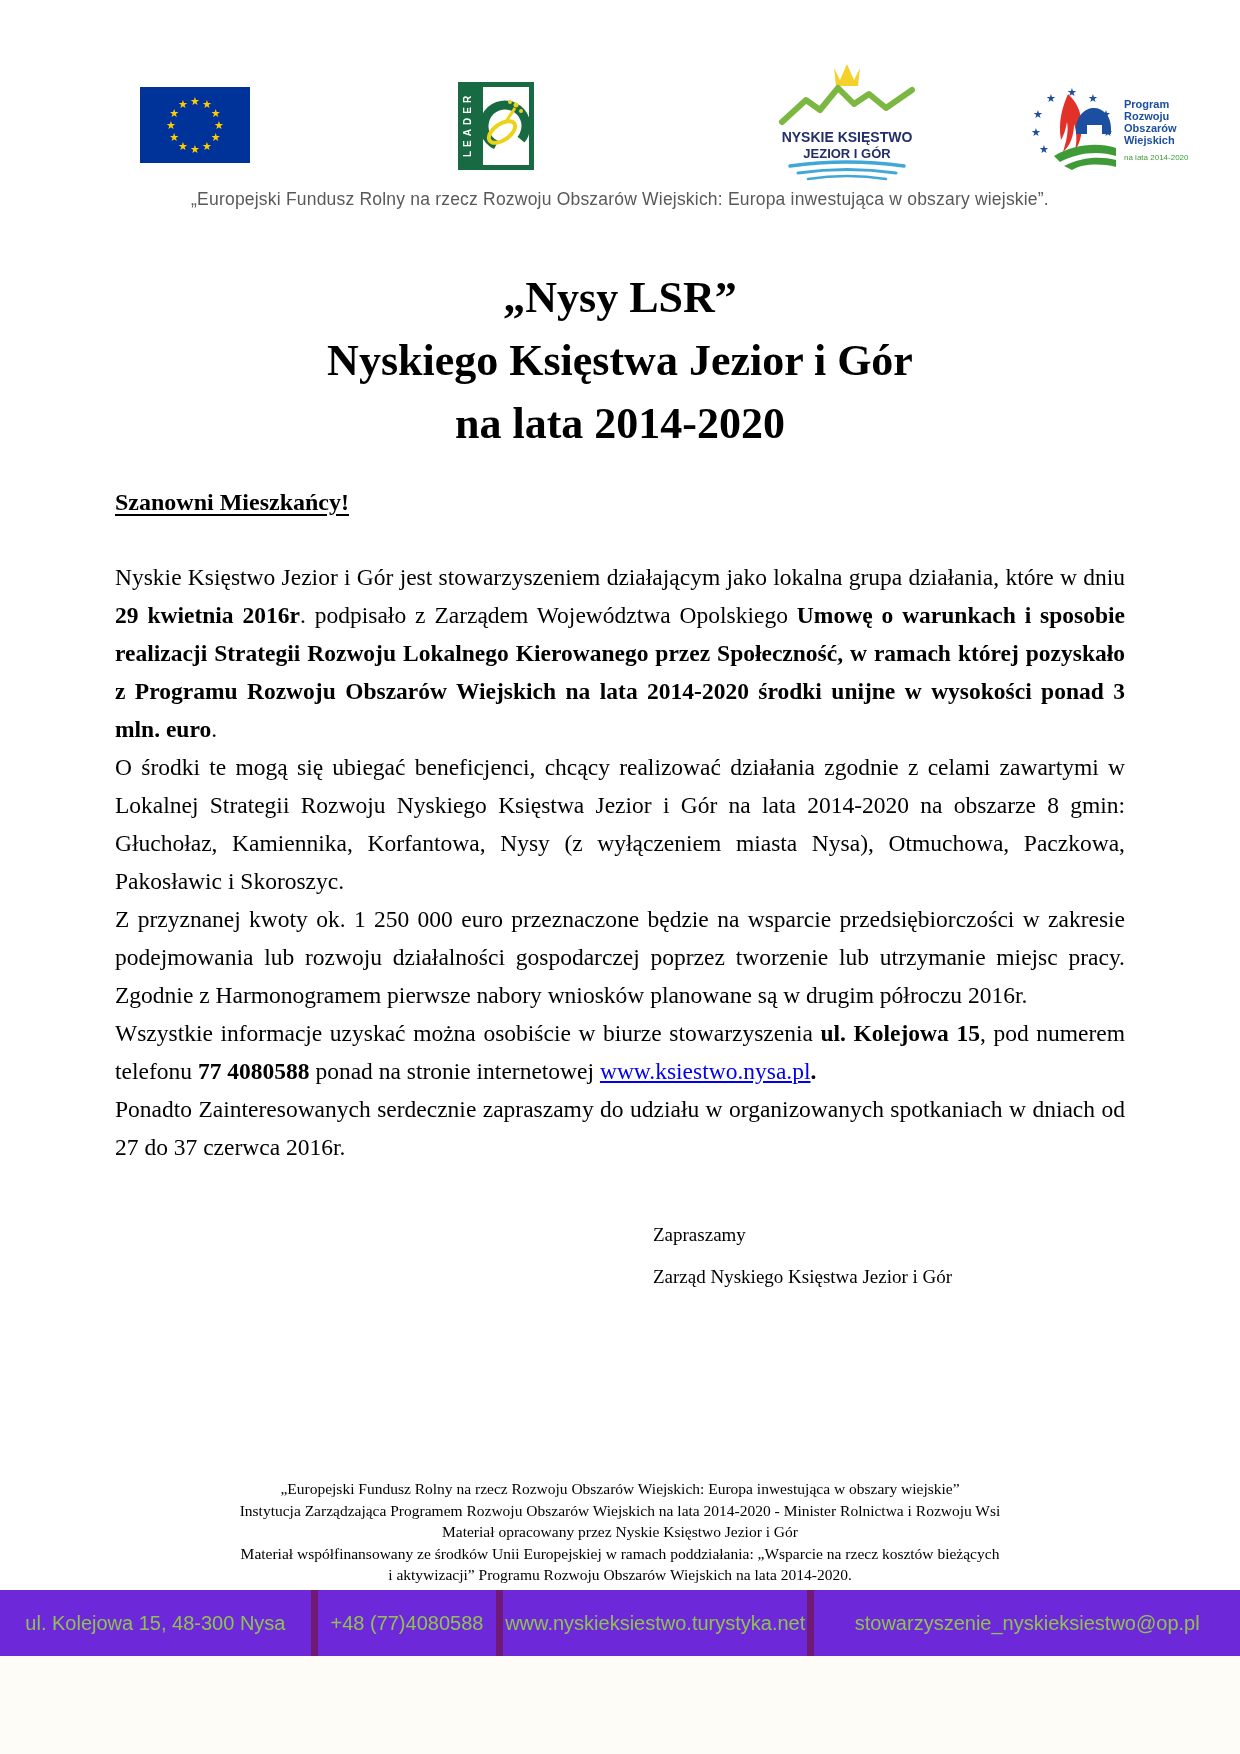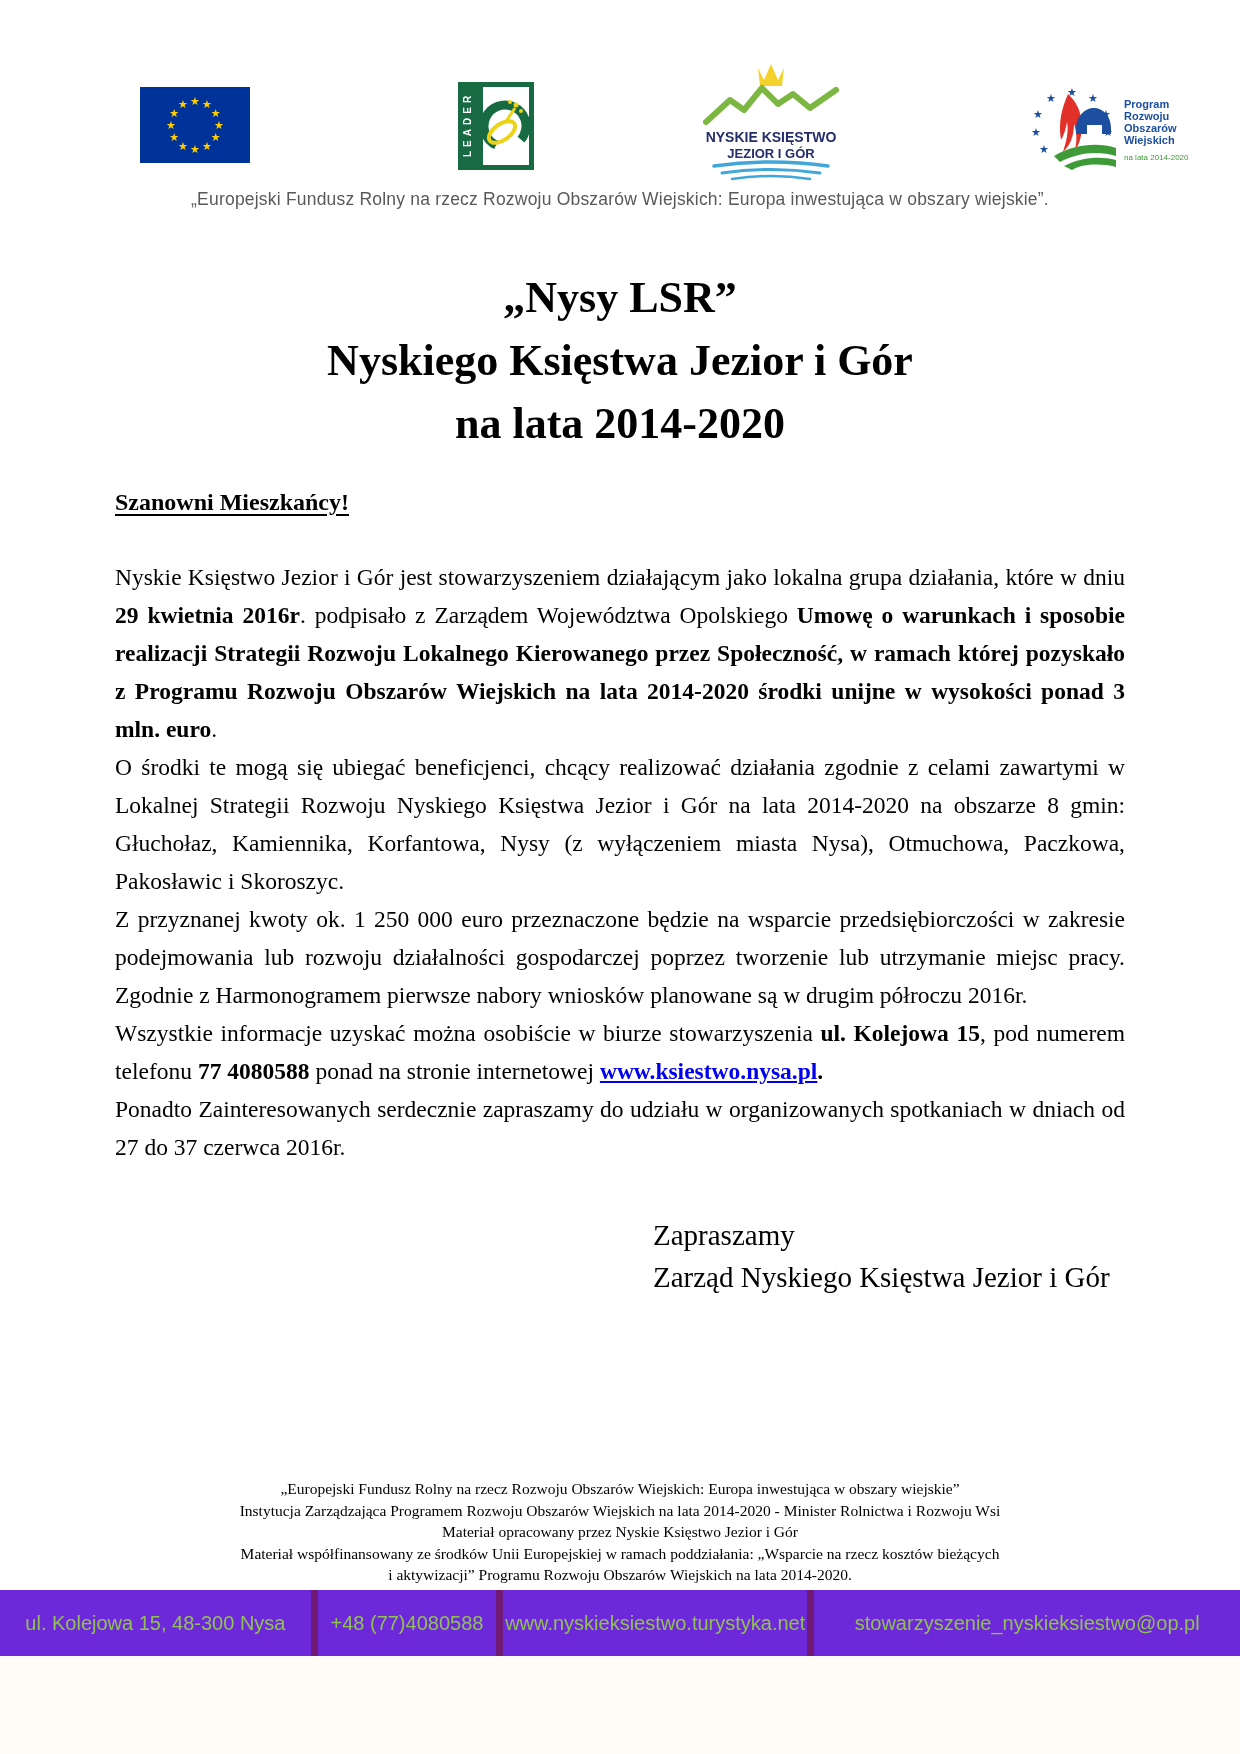--- a/index.html
+++ b/index.html
@@ -5,21 +5,21 @@
   html,body { margin:0; padding:0; background:#e8e8e8; }
   .page {
     position:relative; width:1240px; height:1754px; margin:0 auto;
     background:#ffffff; overflow:hidden;
     font-family:"Liberation Serif", serif; color:#000;
   }
   
   .logo { position:absolute; }
   .logo-eu     { left:140px; top:87px;  }
   .logo-leader { left:458px; top:82px;  }
-  .logo-nyskie { left:696px; top:58px;  }
+  .logo-nyskie { left:772px; top:58px;  }
   .logo-prow   { left:1024px; top:80px; }
   
   .motto {
     position:absolute; top:189px; left:0; right:0;
     text-align:center; font-family:"Liberation Sans", sans-serif;
     font-size:17.5px; color:#595959; letter-spacing:.2px;
   }
   
   main { padding:266px 115px 0 115px; }
   h1 { margin:0; text-align:center; font-size:44px; line-height:63px; font-weight:bold; }
@@ -27,22 +27,22 @@
   .salutation {
     margin:34px 0 0 0; font-size:24px; font-weight:bold;
     text-decoration:underline; text-underline-offset:4px;
   }
   .body-p {
     margin:0; font-size:23.5px; line-height:38px; text-align:justify;
     text-justify:inter-word;
   }
   .body-p.first { margin-top:42px; }
   .body-p b { font-weight:bold; }
-  a.link { color:#0000ee; font-weight:bold; text-decoration:underline; }
-  .signature { margin:48px 0 0 538px; font-size:29px; line-height:42px; }
+  a.link { color:#0000ee; font-weight:normal; text-decoration:underline; }
+  .signature { margin:48px 0 0 538px; font-size:19px; line-height:42px; }
   
   .footer-note {
     position:absolute; top:1478px; left:0; right:0;
     text-align:center; font-size:15.5px; line-height:21.5px; color:#000;
   }
   
   .contact-bar {
     position:absolute; top:1590px; left:0; width:1240px; height:66px;
     display:flex; align-items:stretch; background:#6d28d9;
     font-family:"Liberation Sans", sans-serif; font-size:20px; color:#90c253;

